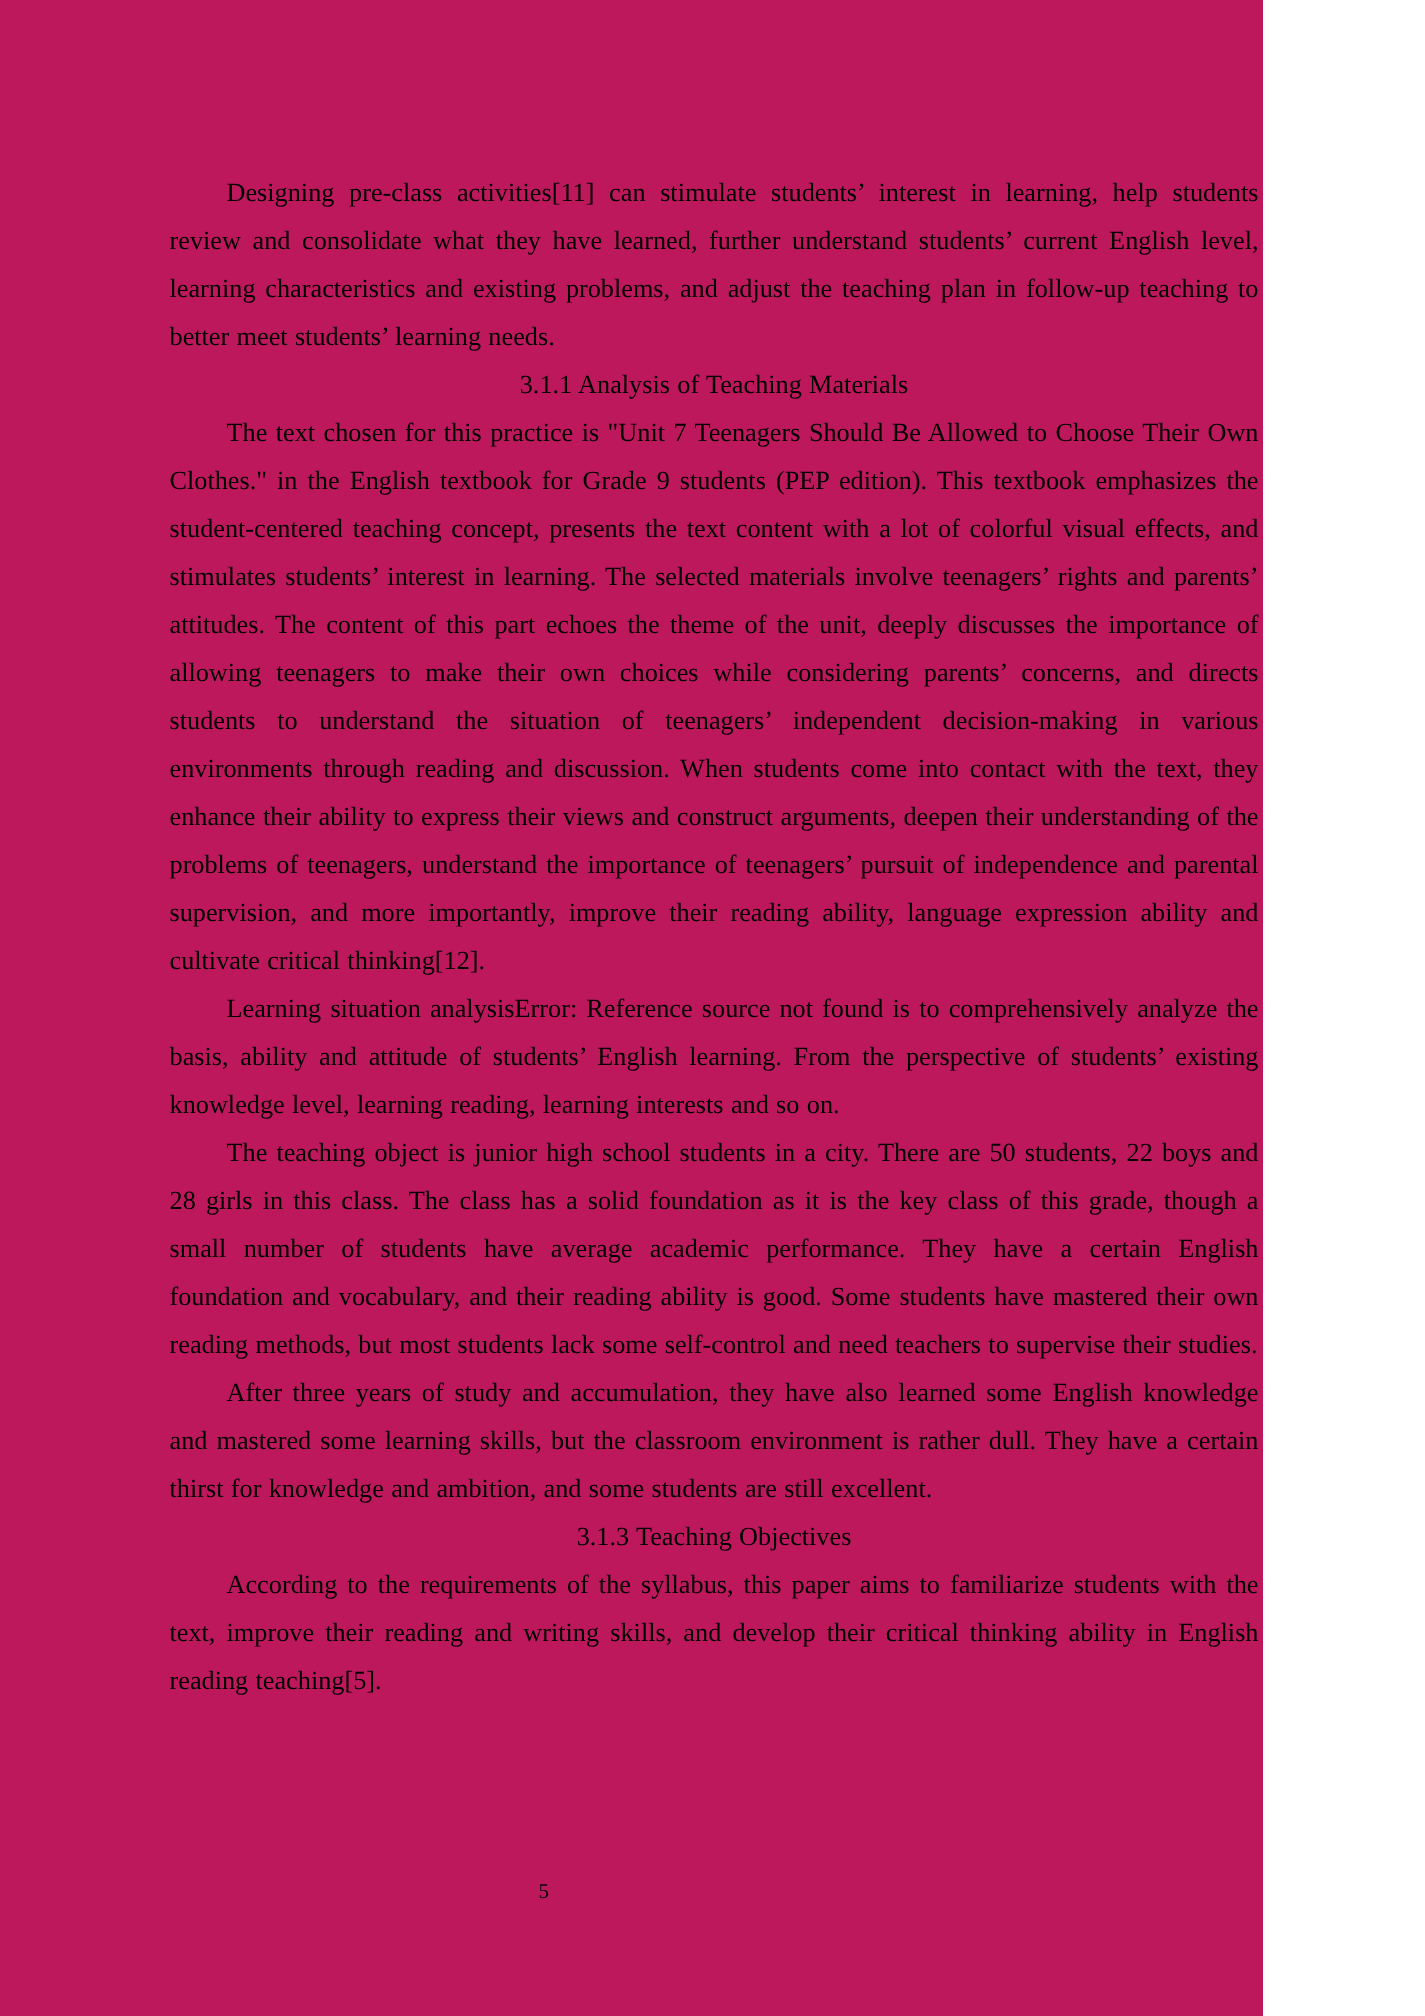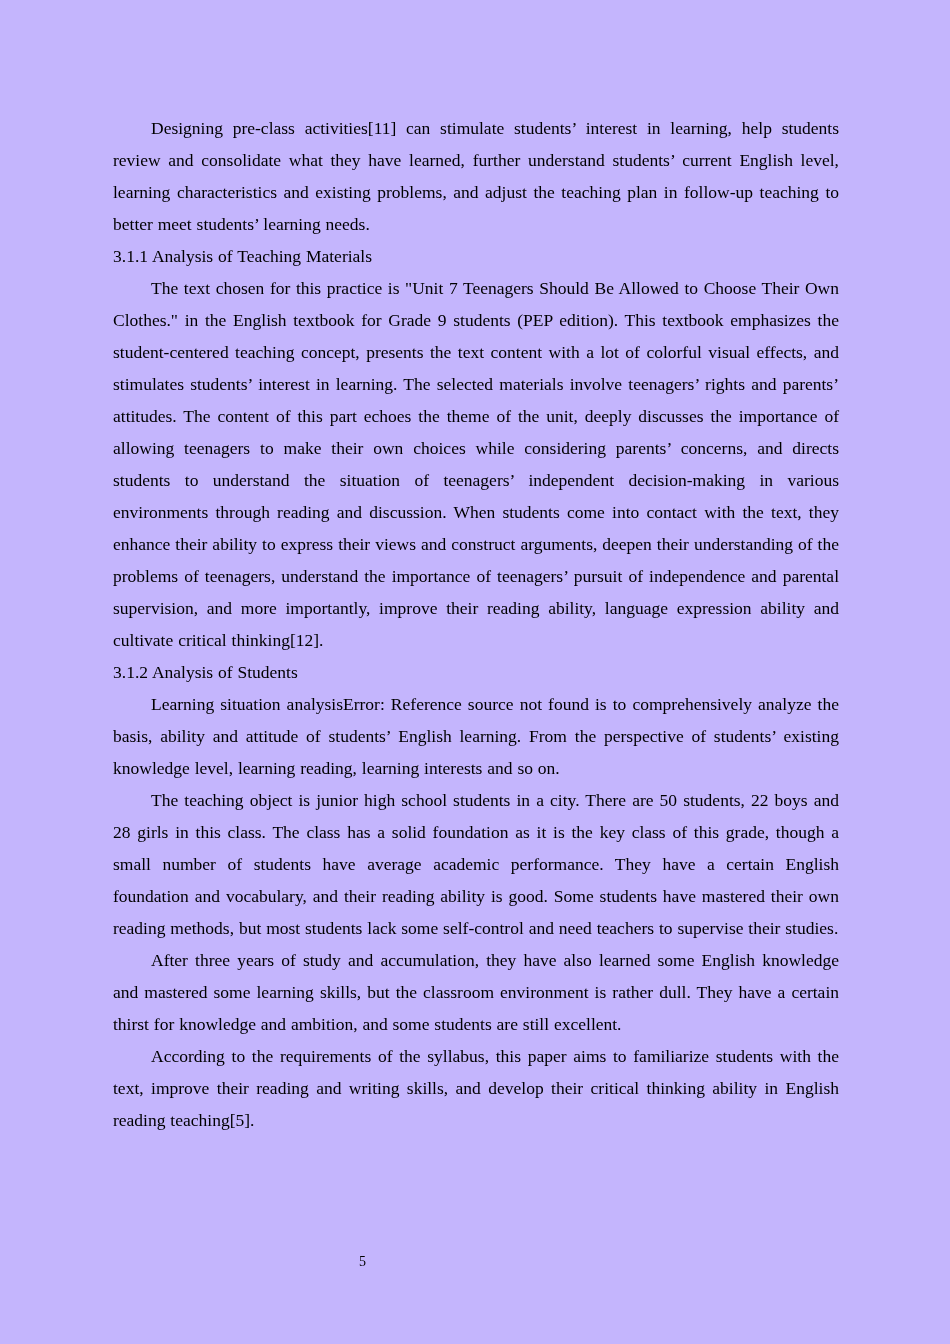--- a/index.html
+++ b/index.html
@@ -2,23 +2,23 @@
 <html><head>
 <meta charset="utf-8">
 <style>
   html, body {
     margin: 0;
     padding: 0;
     background: #ffffff;
   }
   .page {
     position: relative;
-    width: 950px;
+    width: 842px;
     height: 1344px;
-    background: #c4b5fd;
+    background: #be185d;
     overflow: hidden;
     font-family: "Liberation Serif", serif;
     color: #000000;
   }
   .content {
     position: absolute;
     left: 113px;
     top: 112px;
     width: 726px;
   }
@@ -29,21 +29,21 @@
     line-height: 32px;
     color: #000000;
     text-align: justify;
     text-justify: inter-word;
     word-spacing: 0.5px;
   }
   p.body-para {
     text-indent: 38px;
   }
   p.heading-para {
-    text-align: left;
+    text-align: center;
     text-indent: 0;
   }
   .page-number {
     position: absolute;
     left: 0;
     top: 1252px;
     width: 726px;
     margin-left: 113px;
     text-align: left;
     padding-left: 246px;
@@ -54,21 +54,21 @@
   }
 </style>
 </head>
 <body>
 
 <div class="page">
   <div class="content">
     <p class="block body-para">Designing pre-class activities[11] can stimulate students’ interest in learning, help students review and consolidate what they have learned, further understand students’ current English level, learning characteristics and existing problems, and adjust the teaching plan in follow-up teaching to better meet students’ learning needs.</p>
     <p class="block heading-para">3.1.1 Analysis of Teaching Materials</p>
     <p class="block body-para">The text chosen for this practice is "Unit 7 Teenagers Should Be Allowed to Choose Their Own Clothes." in the English textbook for Grade 9 students (PEP edition). This textbook emphasizes the student-centered teaching concept, presents the text content with a lot of colorful visual effects, and stimulates students’ interest in learning. The selected materials involve teenagers’ rights and parents’ attitudes. The content of this part echoes the theme of the unit, deeply discusses the importance of allowing teenagers to make their own choices while considering parents’ concerns, and directs students to understand the situation of teenagers’ independent decision-making in various environments through reading and discussion. When students come into contact with the text, they enhance their ability to express their views and construct arguments, deepen their understanding of the problems of teenagers, understand the importance of teenagers’ pursuit of independence and parental supervision, and more importantly, improve their reading ability, language expression ability and cultivate critical thinking[12].</p>
-    <p class="block heading-para">3.1.2 Analysis of Students</p>
     <p class="block body-para">Learning situation analysisError: Reference source not found is to comprehensively analyze the basis, ability and attitude of students’ English learning. From the perspective of students’ existing knowledge level, learning reading, learning interests and so on.</p>
     <p class="block body-para">The teaching object is junior high school students in a city. There are 50 students, 22 boys and 28 girls in this class. The class has a solid foundation as it is the key class of this grade, though a small number of students have average academic performance. They have a certain English foundation and vocabulary, and their reading ability is good. Some students have mastered their own reading methods, but most students lack some self-control and need teachers to supervise their studies.</p>
     <p class="block body-para">After three years of study and accumulation, they have also learned some English knowledge and mastered some learning skills, but the classroom environment is rather dull. They have a certain thirst for knowledge and ambition, and some students are still excellent.</p>
+    <p class="block heading-para">3.1.3 Teaching Objectives</p>
     <p class="block body-para">According to the requirements of the syllabus, this paper aims to familiarize students with the text, improve their reading and writing skills, and develop their critical thinking ability in English reading teaching[5].</p>
   </div>
 
   <div class="page-number">5</div>
 </div>
 
 </body></html>

